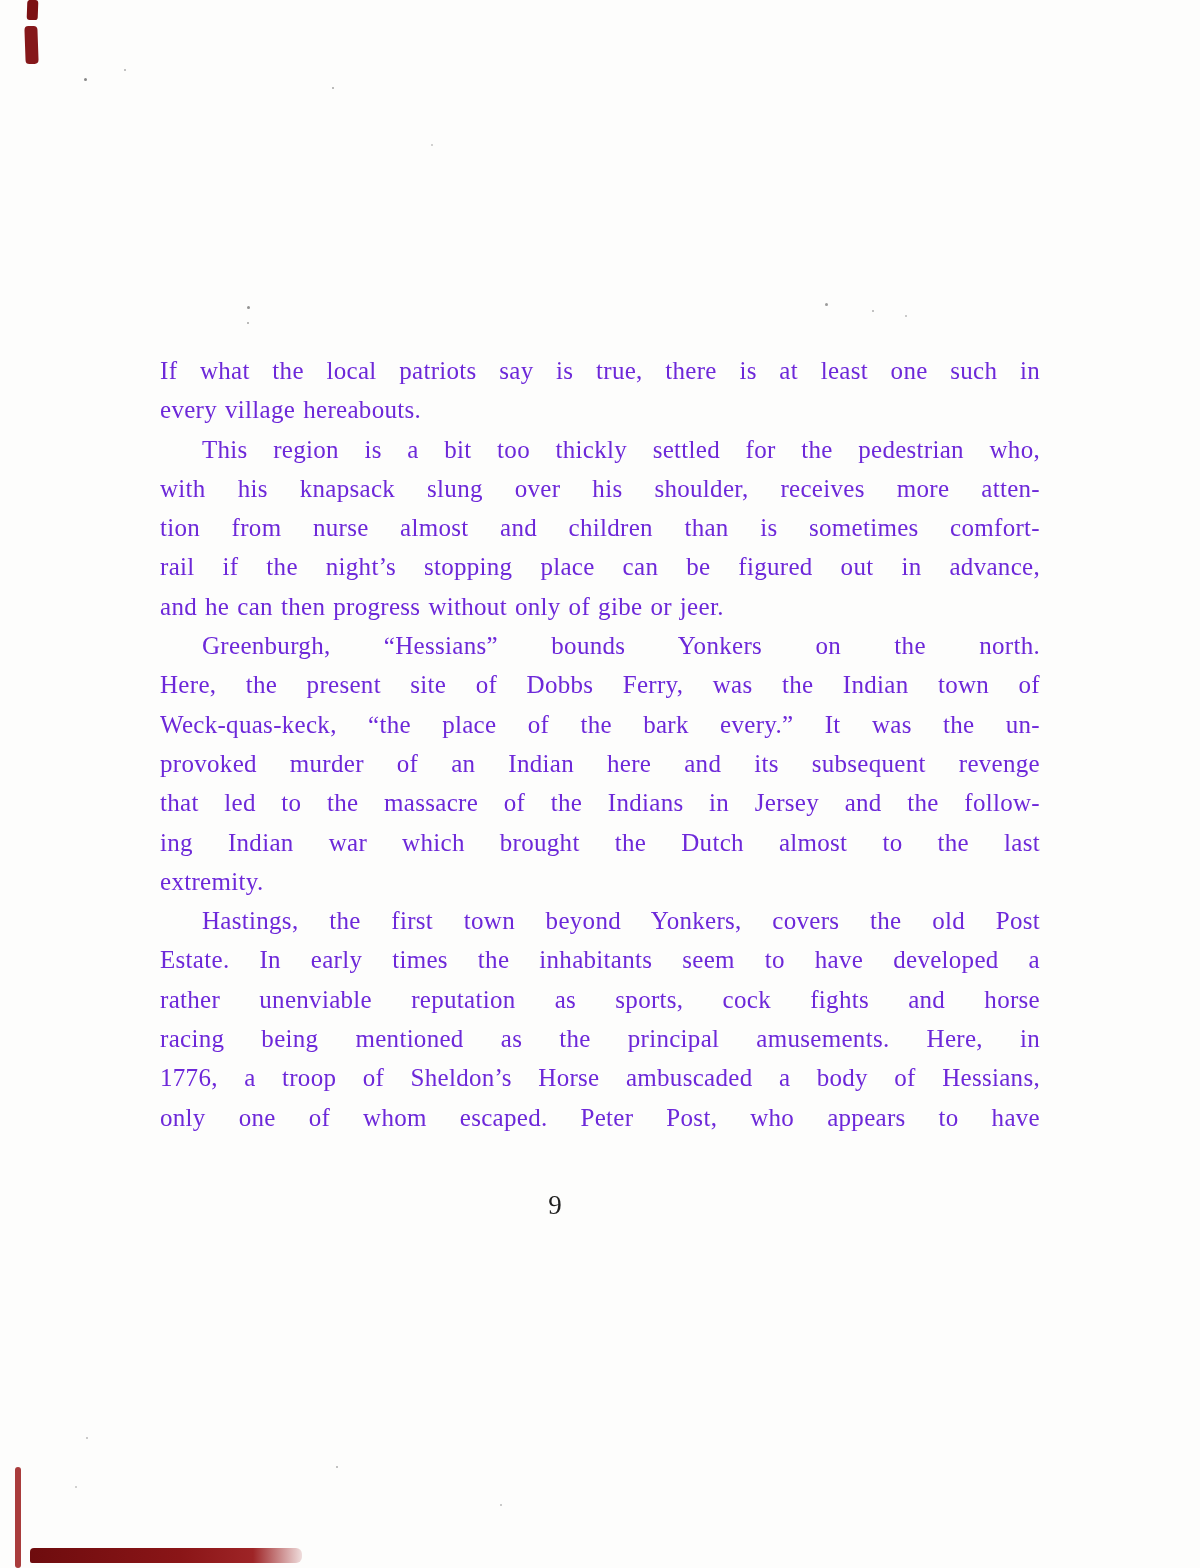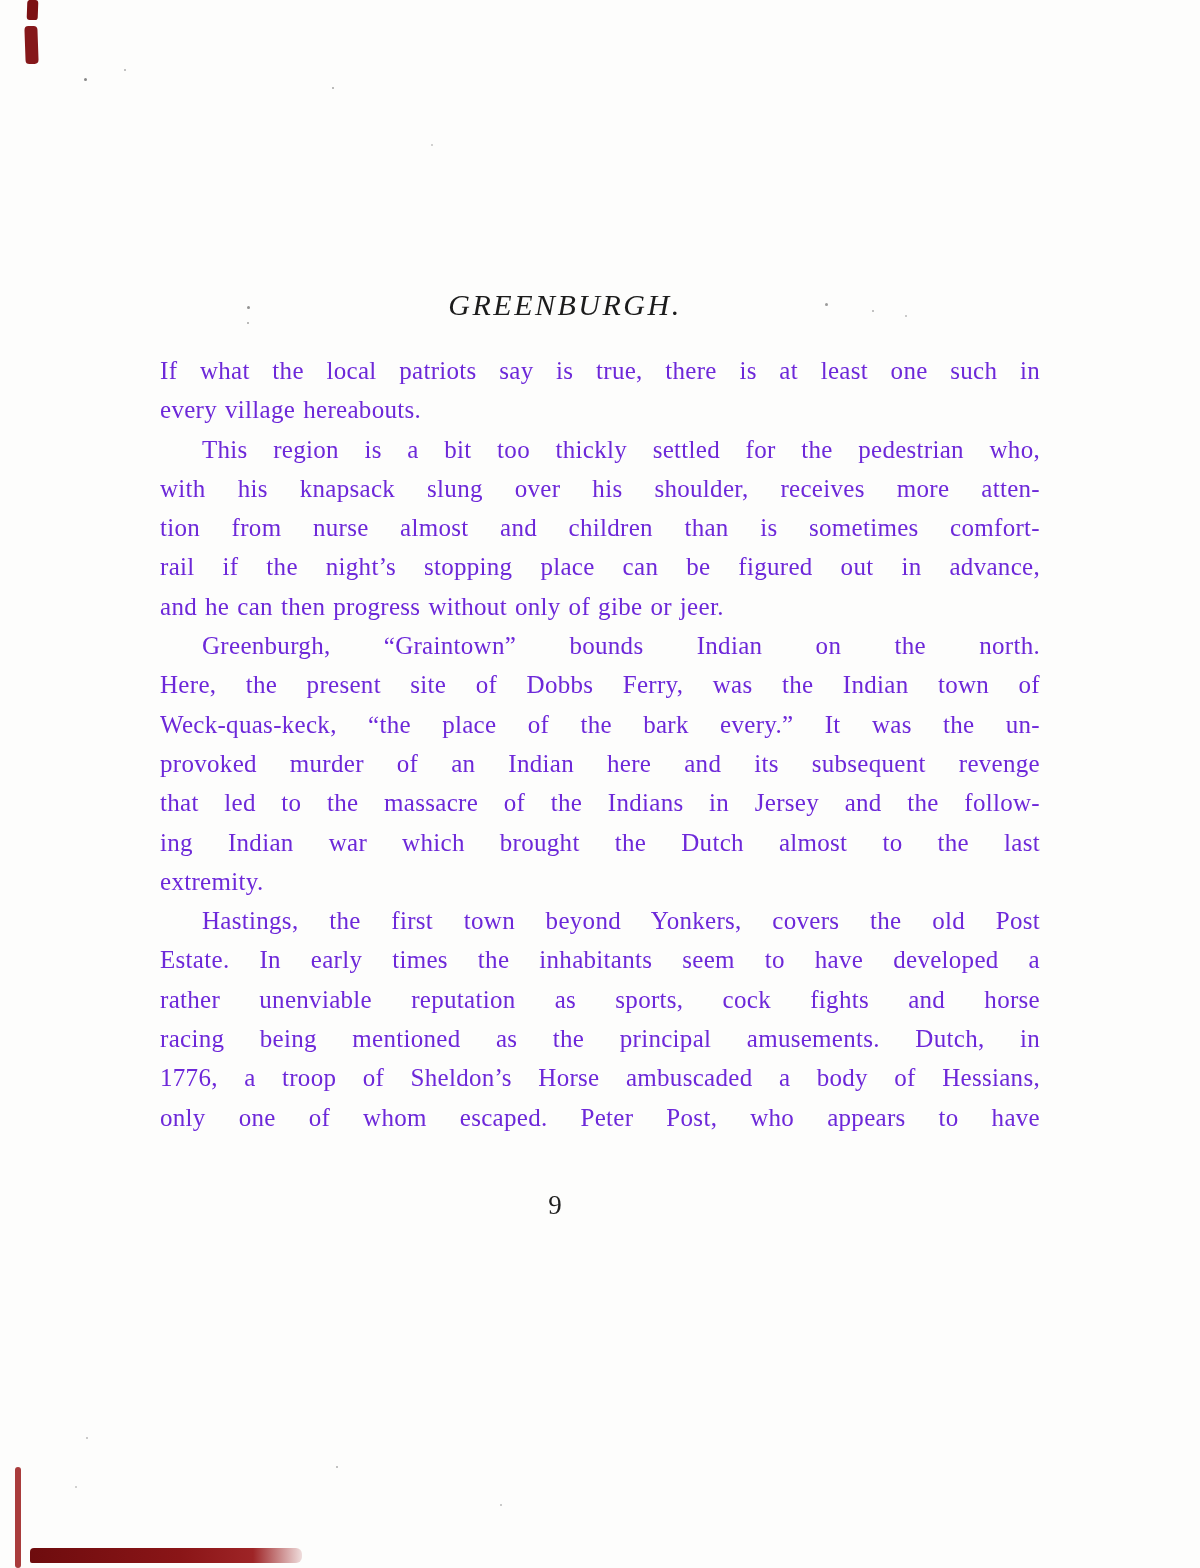--- a/index.html
+++ b/index.html
@@ -77,52 +77,51 @@
   }
 
   
   .speck { position: absolute; background: #3a3a3a; border-radius: 50%; }
 </style>
 </head>
 <body>
 
 <div class="page">
 
-  <div class="title">GREENBURGH.</div>
 
   <div class="textblock">
 
     <p class="para">
       <span class="tline j">If what the local patriots say is true, there is at least one such in</span>
       <span class="tline l">every village hereabouts.</span>
     </p>
 
     <p class="para">
       <span class="tline j i">This region is a bit too thickly settled for the pedestrian who,</span>
       <span class="tline j">with his knapsack slung over his shoulder, receives more atten-</span>
       <span class="tline j">tion from nurse almost and children than is sometimes comfort-</span>
       <span class="tline j">rail if the night’s stopping place can be figured out in advance,</span>
       <span class="tline l">and he can then progress without only of gibe or jeer.</span>
     </p>
 
     <p class="para">
-      <span class="tline j i">Greenburgh, “Graintown” bounds Indian on the north.</span>
+      <span class="tline j i">Greenburgh, “Hessians” bounds Yonkers on the north.</span>
       <span class="tline j">Here, the present site of Dobbs Ferry, was the Indian town of</span>
       <span class="tline j">Weck-quas-keck, “the place of the bark every.”  It was the un-</span>
       <span class="tline j">provoked murder of an Indian here and its subsequent revenge</span>
       <span class="tline j">that led to the massacre of the Indians in Jersey and the follow-</span>
       <span class="tline j">ing Indian war which brought the Dutch almost to the last</span>
       <span class="tline l">extremity.</span>
     </p>
 
     <p class="para">
       <span class="tline j i">Hastings, the first town beyond Yonkers, covers the old Post</span>
       <span class="tline j">Estate.  In early times the inhabitants seem to have developed a</span>
       <span class="tline j">rather unenviable reputation as sports, cock fights and horse</span>
-      <span class="tline j">racing being mentioned as the principal amusements.  Dutch, in</span>
+      <span class="tline j">racing being mentioned as the principal amusements.  Here, in</span>
       <span class="tline j">1776, a troop of Sheldon’s Horse ambuscaded a body of Hessians,</span>
       <span class="tline j">only one of whom escaped.  Peter Post, who appears to have</span>
     </p>
 
   </div>
 
   <div class="pagenum">9</div>
 
   <div class="redmark top-a"></div>
   <div class="redmark top-b"></div>

